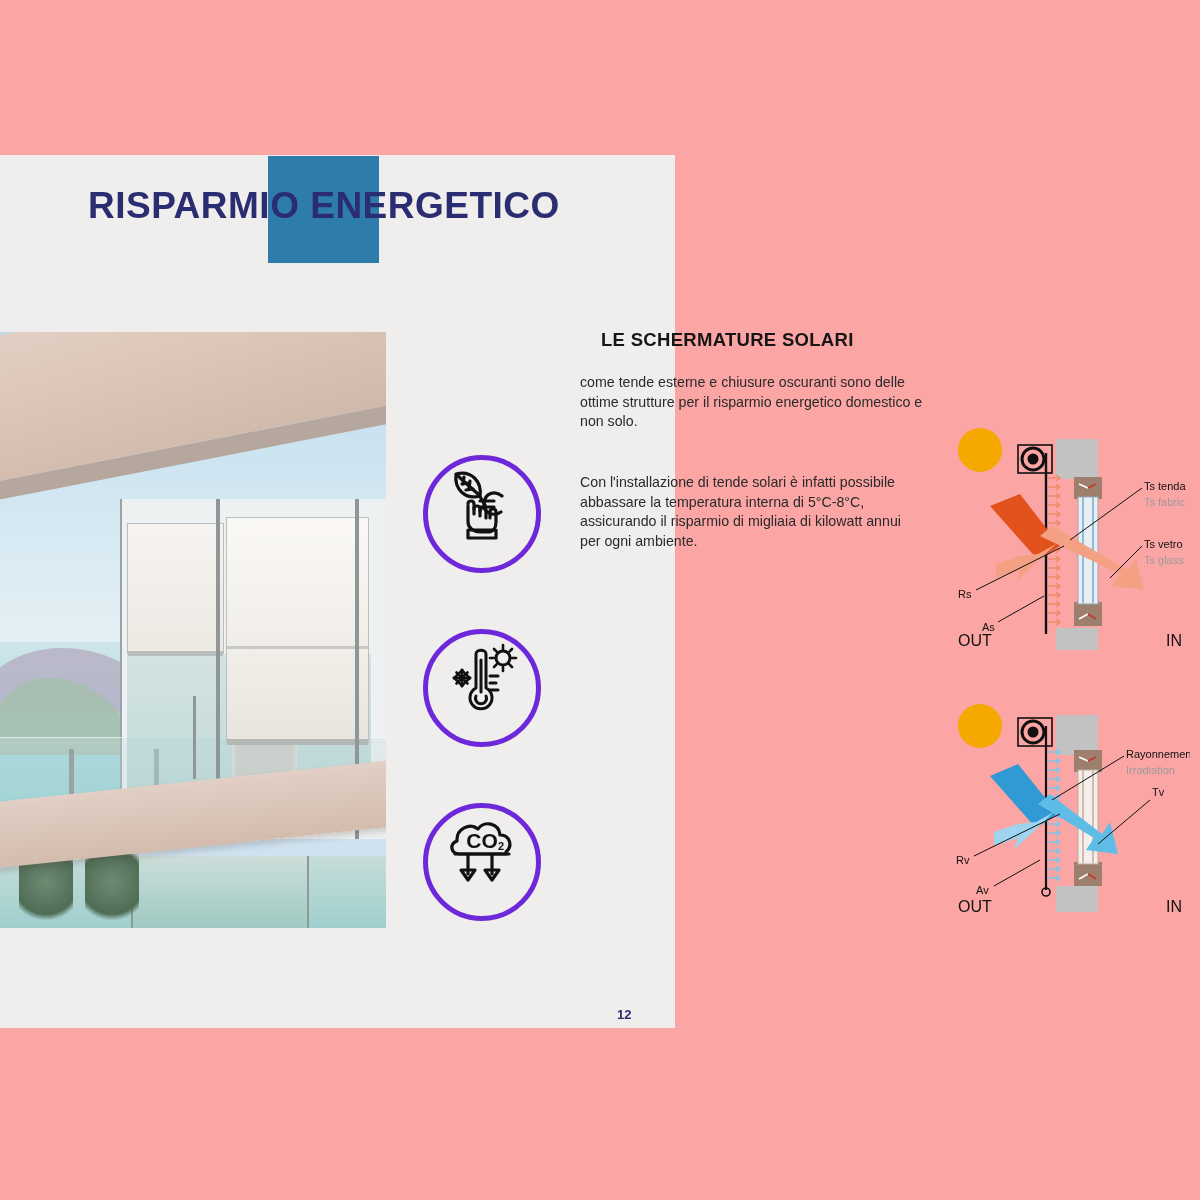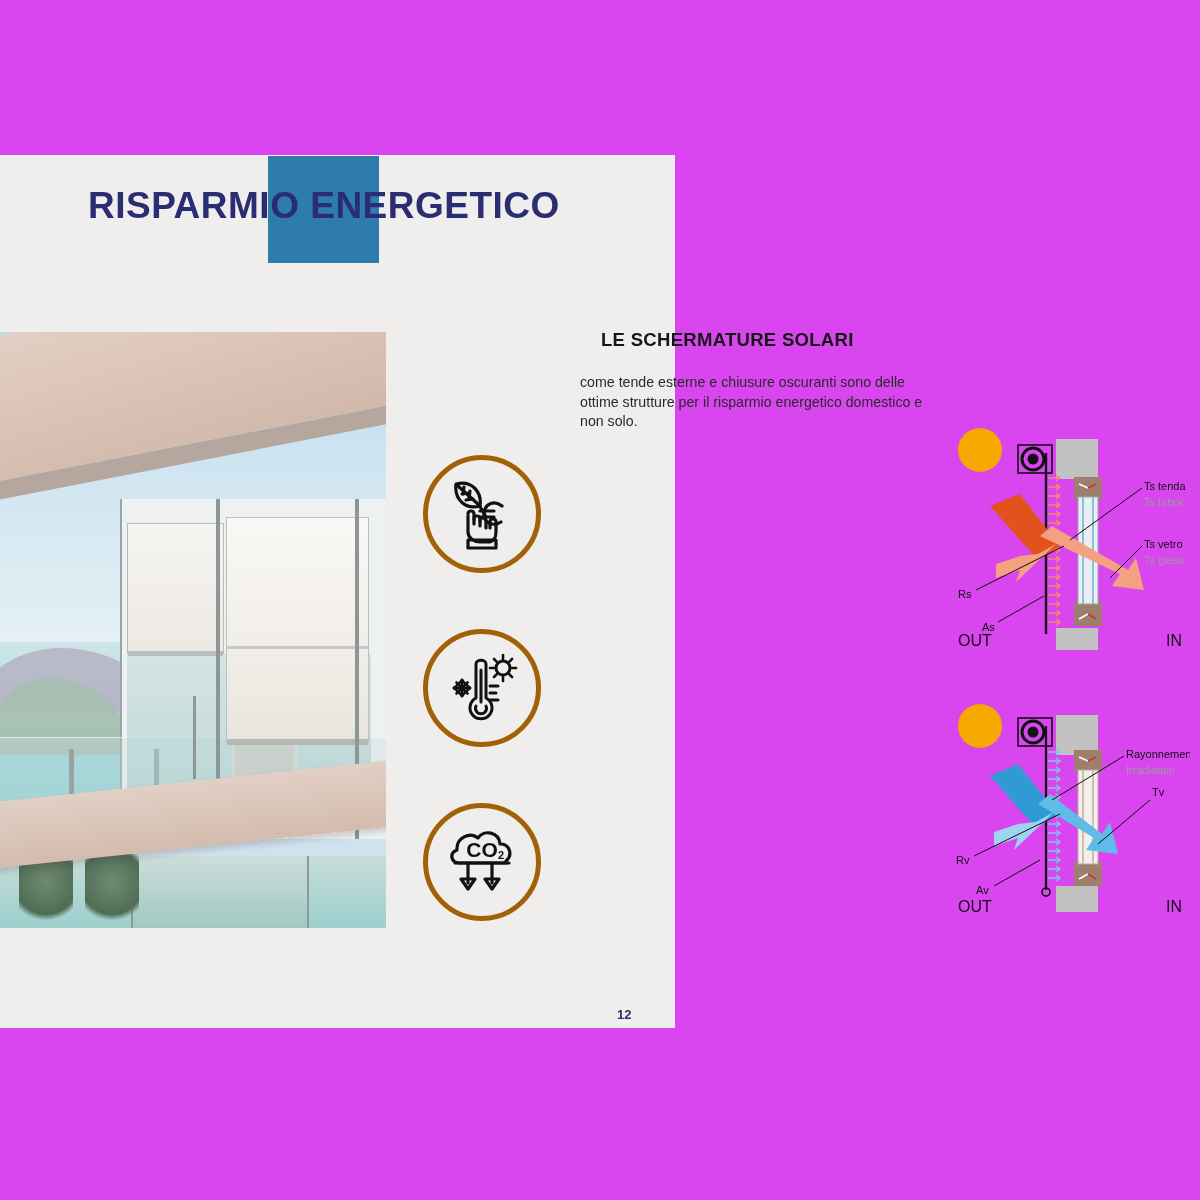--- a/index.html
+++ b/index.html
@@ -5,21 +5,21 @@
   * { box-sizing: border-box; margin: 0; padding: 0; }
   html, body {
     width: 1200px; height: 1200px;
     background: #ffffff;
     font-family: "Liberation Sans", sans-serif;
     overflow: hidden;
   }
   #page {
     position: relative;
     width: 1200px; height: 1200px;
-    background: #d946ef;
+    background: #fca5a5;
   }
 
   
   .grey-panel {
     position: absolute;
     left: 0; top: 155px;
     width: 675px; height: 873px;
     background: #efeeec;
   }
 
@@ -136,24 +136,24 @@
   .ph-lowerwin {
     position:absolute; left:34%; top:88%; width:46%; height:12%;
     background: linear-gradient(180deg,rgba(205,222,218,.8),rgba(160,200,192,.8));
     border-left:2px solid #8e9a99; border-right:2px solid #8e9a99;
   }
 
   
   .icon-circle {
     position: absolute;
     width: 118px; height: 118px;
-    border: 5px solid #a16207;
+    border: 5px solid #6d28d9;
     border-radius: 50%;
     background: transparent;
-    display: flex; align-items: center; justify-content: center;
+    display: flex; justify-content: center;
   }
   #icon-eco   { left: 423px; top: 455px; }
   #icon-temp  { left: 423px; top: 629px; }
   #icon-co2   { left: 423px; top: 803px; }
 
   
   .col-heading {
     position: absolute;
     left: 601px; top: 329px;
     font-size: 18.5px; font-weight: bold; letter-spacing: .3px;
@@ -307,20 +307,21 @@
       <text x="45" y="40" font-family="'Liberation Sans',sans-serif" font-size="21" font-weight="bold" fill="#111" stroke="none" text-anchor="middle">CO</text>
       <text x="61" y="42" font-family="'Liberation Sans',sans-serif" font-size="11" font-weight="bold" fill="#111" stroke="none">2</text>
 
       <path d="M31 47 L31 66 M24 62 L31 72 L38 62 Z" fill="none"></path>
       <path d="M55 47 L55 66 M48 62 L55 72 L62 62 Z" fill="none"></path>
     </svg>
   </div>
 
   <div class="col-heading">LE SCHERMATURE SOLARI</div>
   <div class="para" id="para-1">come tende esterne e chiusure oscuranti sono delle ottime strutture per il risparmio energetico domestico e non solo.</div>
+  <div class="para" id="para-2">Con l'installazione di tende solari è infatti possibile abbassare la temperatura interna di 5°C-8°C, assicurando il risparmio di migliaia di kilowatt annui per ogni ambiente.</div>
 
   <div class="page-number">12</div>
 
   <div class="diagram" id="diagram-top">
     <svg width="238" height="232" viewBox="0 0 238 232">
 
       <circle cx="28" cy="32" r="22" fill="#f5a800"></circle>
 
       <rect x="104" y="21" width="42" height="40" fill="#c2c2c2"></rect>
       <rect x="104" y="210" width="42" height="22" fill="#c2c2c2"></rect>

